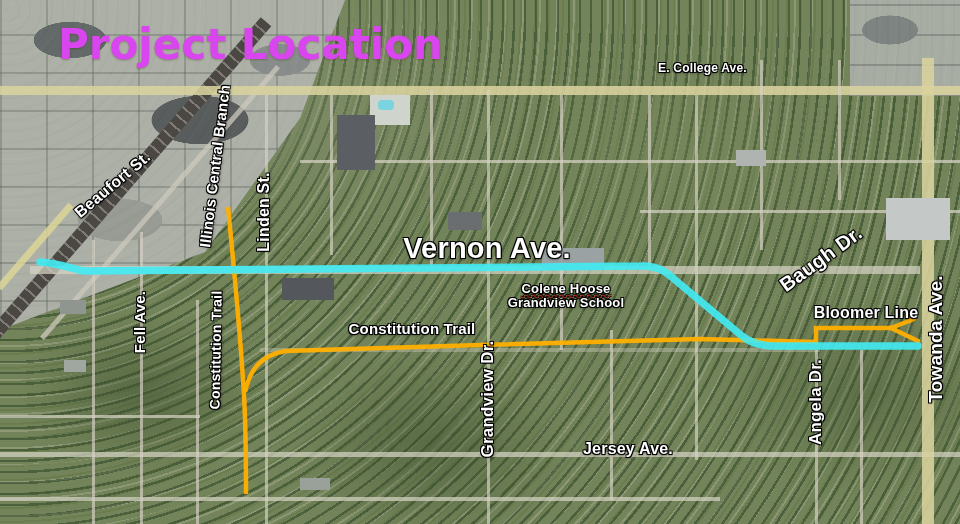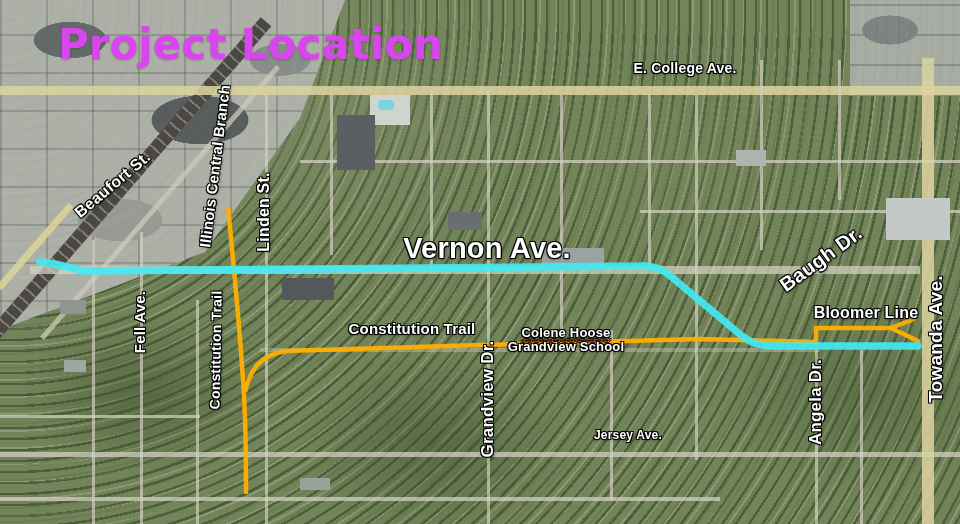--- a/index.html
+++ b/index.html
@@ -57,21 +57,21 @@
   .bld{position:absolute;}
   
   .routes{position:absolute;left:0;top:0;}
   
   .lbl{
     position:absolute;color:#fff;font-weight:bold;white-space:nowrap;
     transform:translate(-50%,-50%);
     text-shadow:-1px -1px 0 #000,1px -1px 0 #000,-1px 1px 0 #000,1px 1px 0 #000,0 1px 3px rgba(0,0,0,.85);
     letter-spacing:.2px;line-height:1.05;
   }
-  .school-lbl{text-align:center;margin-top:44px;}
+  .school-lbl{text-align:center;}
   .school-lbl .squiggle{
     text-decoration-line:underline;text-decoration-style:wavy;
     text-decoration-color:#cc2222;text-decoration-thickness:1px;
   }
   .title{
     position:absolute;left:58px;top:20px;
     font-family:"DejaVu Sans","Liberation Sans",sans-serif;
     font-weight:bold;font-size:42px;letter-spacing:0;
     text-shadow:0 1px 2px rgba(60,60,0,.35);
   }
@@ -125,34 +125,34 @@
   <div class="bld" style="left:64px;top:360px;width:22px;height:12px;background:#a0a6a0;"></div>
   <div class="bld" style="left:300px;top:478px;width:30px;height:12px;background:#9aa09a;"></div>
 
   <svg class="routes" width="960" height="524" viewBox="0 0 960 524">
     <path d="M 228 207 C 234 268 241 345 244 395 C 246 432 246 464 246 494" fill="none" stroke-width="4.5" stroke-linecap="butt" opacity="0.95" stroke="#ffaf00"></path>
     <path d="M 245 392 C 250 369 261 355 286 351 L 480 345 L 700 339 L 816 342 L 816 328 L 891 328" fill="none" stroke-width="4.5" stroke-linecap="butt" stroke-linejoin="miter" opacity="0.95" stroke="#ffaf00"></path>
     <path d="M 891 328 L 914 319 M 891 328 L 918 341" fill="none" stroke-width="4.5" stroke-linecap="round" opacity="0.95" stroke="#ffaf00"></path>
     <path d="M 40 262 C 56 263 70 268 84 271 L 640 266 C 656 265 665 271 674 279 L 742 336 C 751 343 760 346 774 346 L 918 346" fill="none" stroke-width="7.5" stroke-linecap="round" stroke-linejoin="round" opacity="0.92" stroke="#42e9f1"></path>
   </svg>
 
-  <div class="lbl" style="left:685px;top:68px;font-size:14px;">E. College Ave.</div>
+  <div class="lbl" style="left:685px;top:68px;font-size:12px;padding-left:35px;">E. College Ave.</div>
   <div class="lbl" style="left:113px;top:185px;font-size:16px;transform:translate(-50%,-50%) rotate(-40deg);">Beaufort St.</div>
   <div class="lbl" style="left:215px;top:166px;font-size:15px;transform:translate(-50%,-50%) rotate(-83deg);">Illinois Central Branch</div>
   <div class="lbl" style="left:264px;top:212px;font-size:16px;transform:translate(-50%,-50%) rotate(-90deg);">Linden St.</div>
   <div class="lbl" style="left:487px;top:248px;font-size:29px;">Vernon Ave.</div>
   <div class="lbl school-lbl" style="left:566px;top:296px;font-size:13px;">
     <span class="squiggle" style="display:block;">Colene Hoose</span>
     <span style="display:block;">Grandview School</span>
   </div>
   <div class="lbl" style="left:140px;top:322px;font-size:15px;transform:translate(-50%,-50%) rotate(-90deg);">Fell Ave.</div>
   <div class="lbl" style="left:216px;top:350px;font-size:14px;transform:translate(-50%,-50%) rotate(-89deg);">Constitution Trail</div>
   <div class="lbl" style="left:412px;top:329px;font-size:15px;">Constitution Trail</div>
   <div class="lbl" style="left:488px;top:399px;font-size:17px;transform:translate(-50%,-50%) rotate(-90deg);">Grandview Dr.</div>
   <div class="lbl" style="left:821px;top:259px;font-size:20px;transform:translate(-50%,-50%) rotate(-36deg);">Baugh Dr.</div>
   <div class="lbl" style="left:866px;top:313px;font-size:16px;">Bloomer Line</div>
   <div class="lbl" style="left:936px;top:339px;font-size:19px;transform:translate(-50%,-50%) rotate(-90deg);">Towanda Ave.</div>
   <div class="lbl" style="left:816px;top:402px;font-size:17px;transform:translate(-50%,-50%) rotate(-90deg);">Angela Dr.</div>
-  <div class="lbl" style="left:628px;top:435px;font-size:12px;">Jersey Ave.</div>
+  <div class="lbl" style="left:628px;top:449px;font-size:16px;">Jersey Ave.</div>
 
   <div class="title" style="color: #d946ef;">Project Location</div>
 
 </div>
 
 </body></html>

